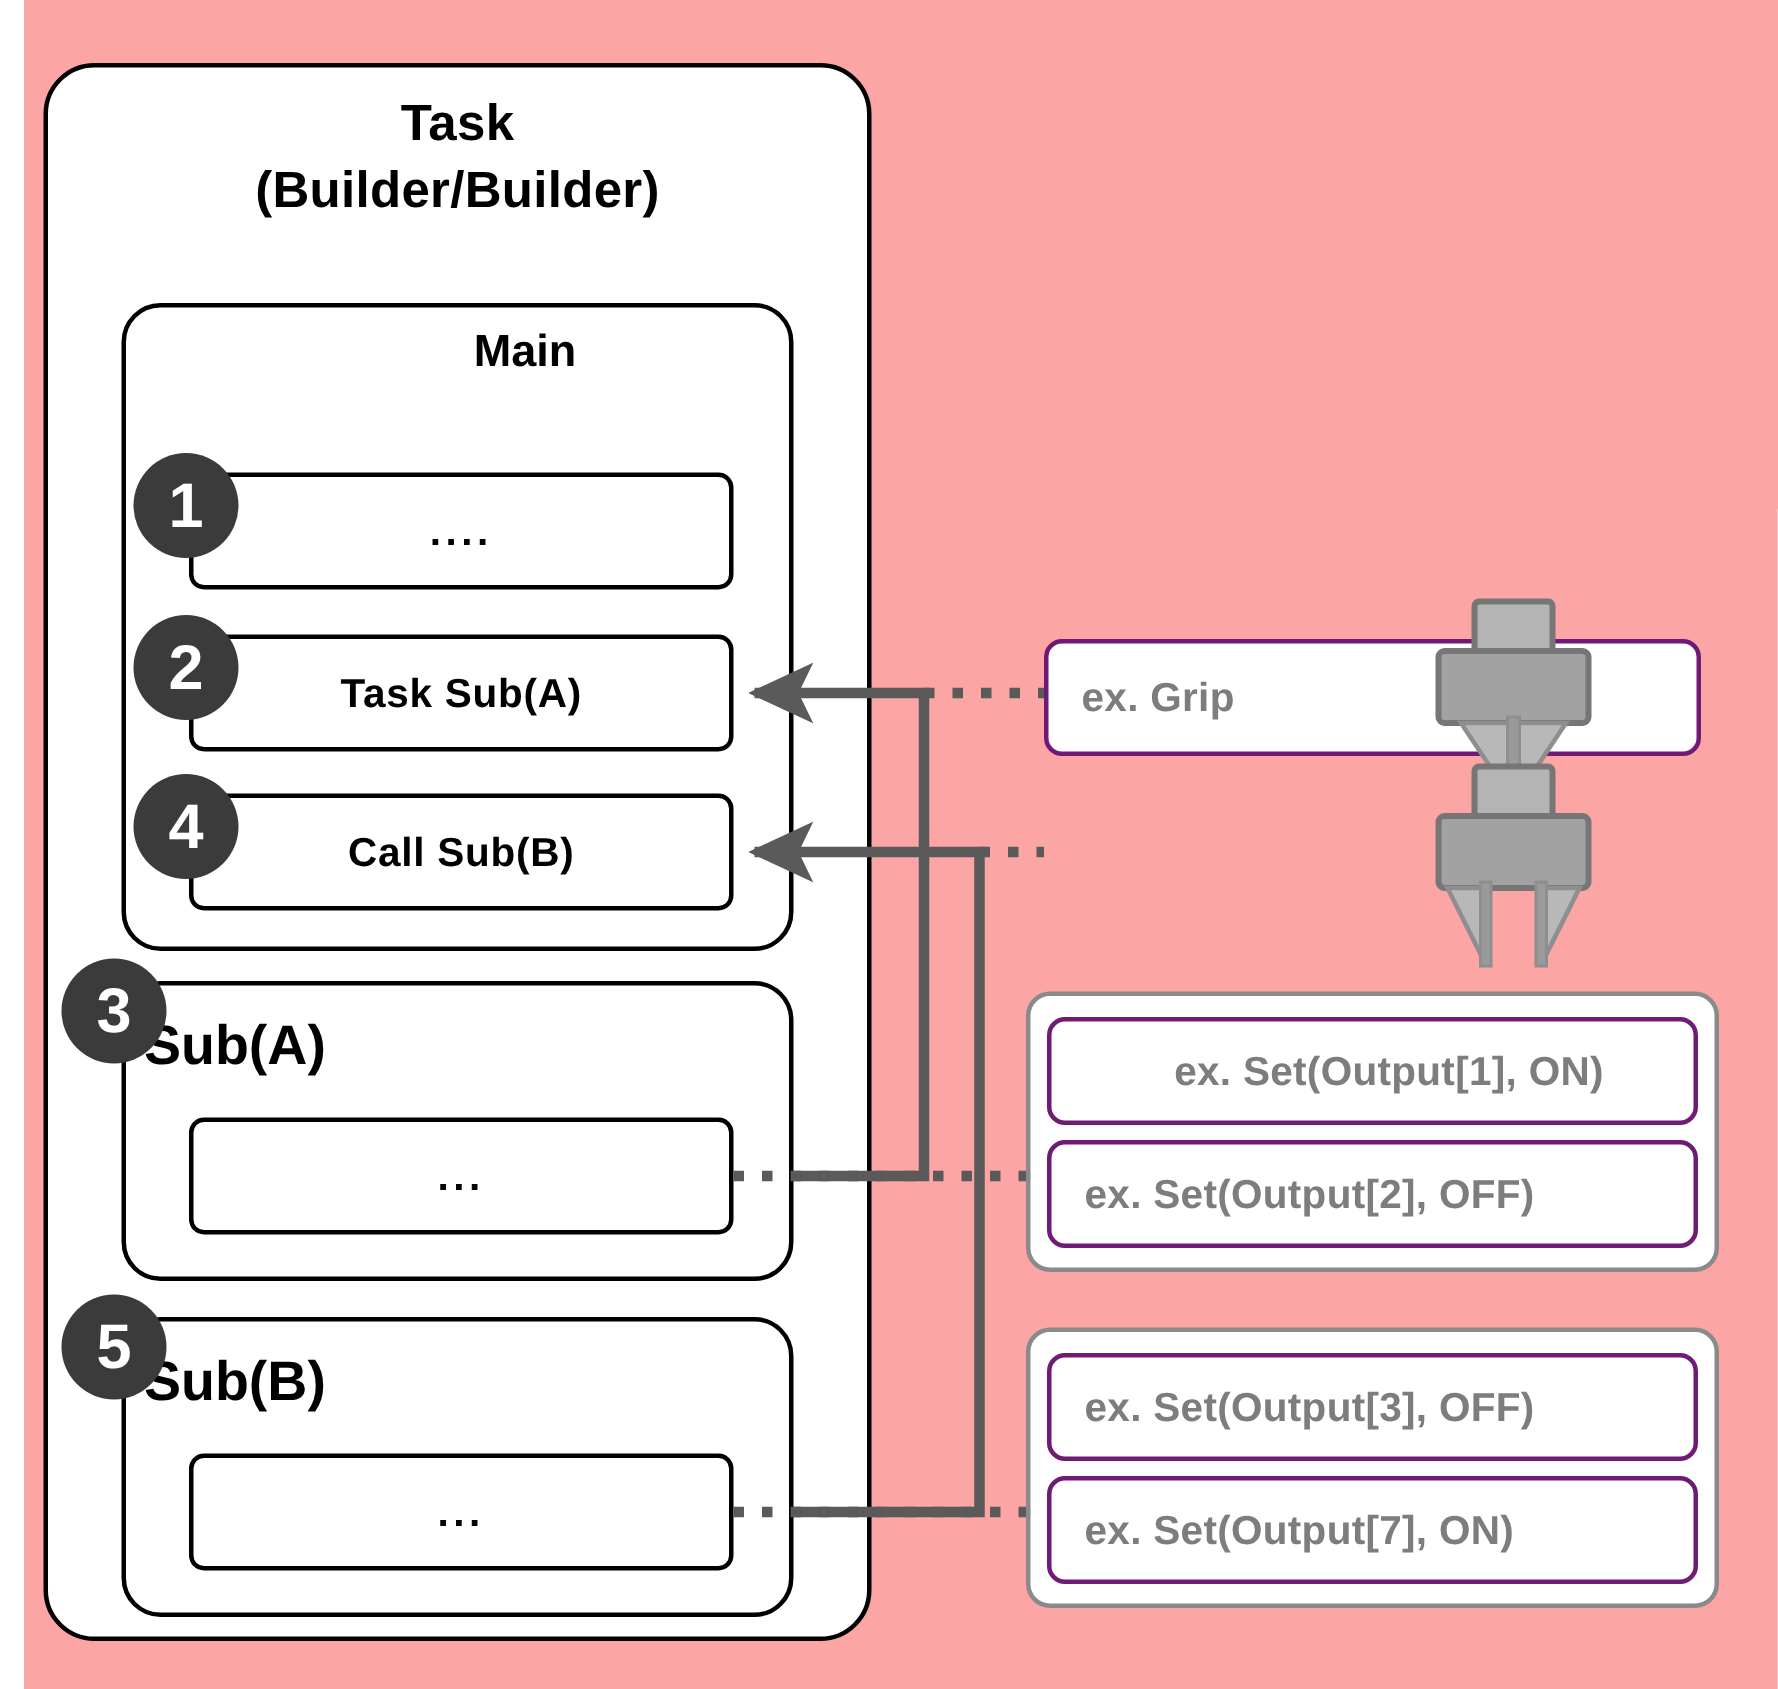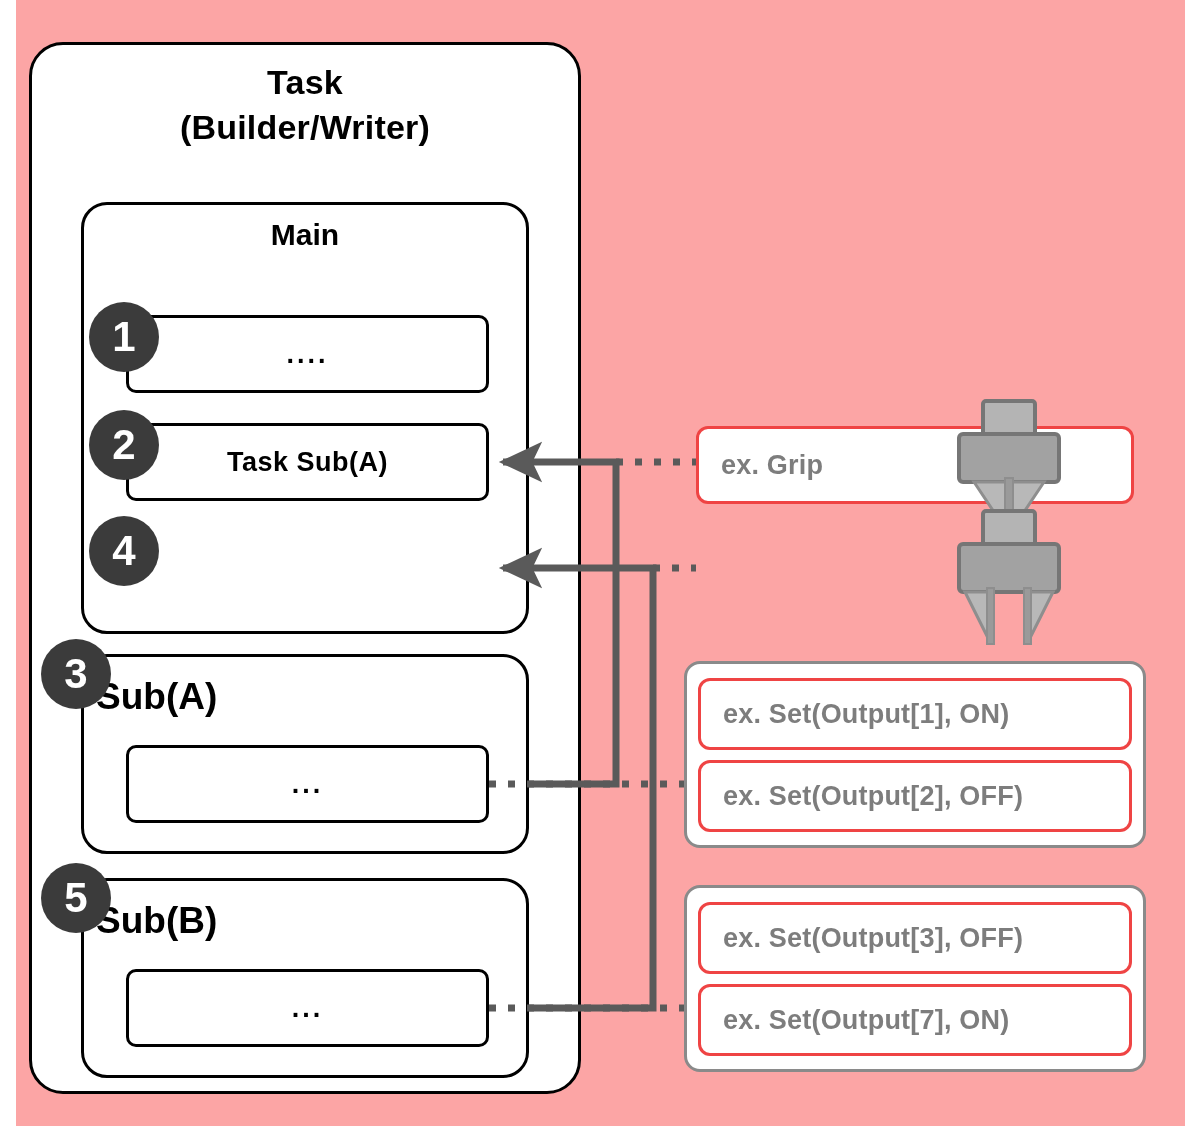--- a/index.html
+++ b/index.html
@@ -51,20 +51,21 @@
     border-radius: 26px;
   }
   .main-title {
     position: absolute;
     left: 65px; top: 218px;
     width: 448px;
     text-align: center;
     font-size: 30px;
     font-weight: bold;
     color: #000000;
+    padding-left: 45px;
   }
 
   .sub-box {
     border: 3px solid #000000;
     border-radius: 26px;
   }
   .sub-a-box { left: 65px; top: 654px; width: 448px; height: 200px; }
   .sub-b-box { left: 65px; top: 878px; width: 448px; height: 200px; }
 
   .sub-title {
@@ -113,21 +114,21 @@
     z-index: 6;
   }
   .badge-1 { left: 73px;  top: 302px; }
   .badge-2 { left: 73px;  top: 410px; }
   .badge-4 { left: 73px;  top: 516px; }
   .badge-3 { left: 25px;  top: 639px; }
   .badge-5 { left: 25px;  top: 863px; }
 
   
   .ex-box {
-    border: 3px solid #ef4444;
+    border: 3px solid #701a75;
     border-radius: 12px;
     display: flex;
     align-items: center;
     font-size: 27px;
     font-weight: bold;
     color: #7d7d7d;
     padding-left: 22px;
     letter-spacing: .2px;
     background: #ffffff;
   }
@@ -135,21 +136,21 @@
   .ex-release { left: 680px; top: 532px; width: 438px; height: 78px; }
 
   .ex-group {
     border: 3px solid #8a8a8a;
     border-radius: 16px;
     background: #ffffff;
   }
   .ex-group-a { left: 668px; top: 661px; width: 462px; height: 187px; }
   .ex-group-b { left: 668px; top: 885px; width: 462px; height: 187px; }
 
-  .ex-g1a { left: 682px; top: 678px; width: 434px; height: 72px; }
+  .ex-g1a { left: 682px; top: 678px; width: 434px; height: 72px; justify-content: center; }
   .ex-g2a { left: 682px; top: 760px; width: 434px; height: 72px; }
   .ex-g1b { left: 682px; top: 902px; width: 434px; height: 72px; }
   .ex-g2b { left: 682px; top: 984px; width: 434px; height: 72px; }
 
   
   #connectors {
     position: absolute;
     left: 0; top: 0;
     width: 1185px; height: 1126px;
     pointer-events: none;
@@ -185,31 +186,34 @@
     <line x1="637" y1="568" x2="680" y2="568" stroke="#5a5a5a" stroke-width="7" stroke-dasharray="7 12" stroke-linecap="butt"></line>
 
     <line x1="473" y1="784" x2="668" y2="784" stroke="#5a5a5a" stroke-width="7" stroke-dasharray="7 12" stroke-linecap="butt"></line>
 
     <line x1="473" y1="1008" x2="668" y2="1008" stroke="#5a5a5a" stroke-width="7" stroke-dasharray="7 12" stroke-linecap="butt"></line>
   </svg>
 
   <div class="rbox task-box"></div>
   <div class="task-title">
     <div>Task</div>
-    <div>(Builder/Writer)</div>
+    <div>(Builder/Builder)</div>
   </div>
 
   <div class="rbox main-box"></div>
   <div class="main-title">Main</div>
 
   <div class="rbox step-box step-1">
     <span class="dots-lbl">....</span>
   </div>
   <div class="rbox step-box step-2">
     <span>Task Sub(A)</span>
+  </div>
+  <div class="rbox step-box step-4">
+    <span>Call Sub(B)</span>
   </div>
 
   <div class="badge badge-1">1</div>
   <div class="badge badge-2">2</div>
   <div class="badge badge-4">4</div>
 
   <div class="rbox sub-box sub-a-box"></div>
   <div class="sub-title sub-a-title">Sub(A)</div>
   <div class="rbox step-box step-a">
     <span class="dots-lbl">...</span>

